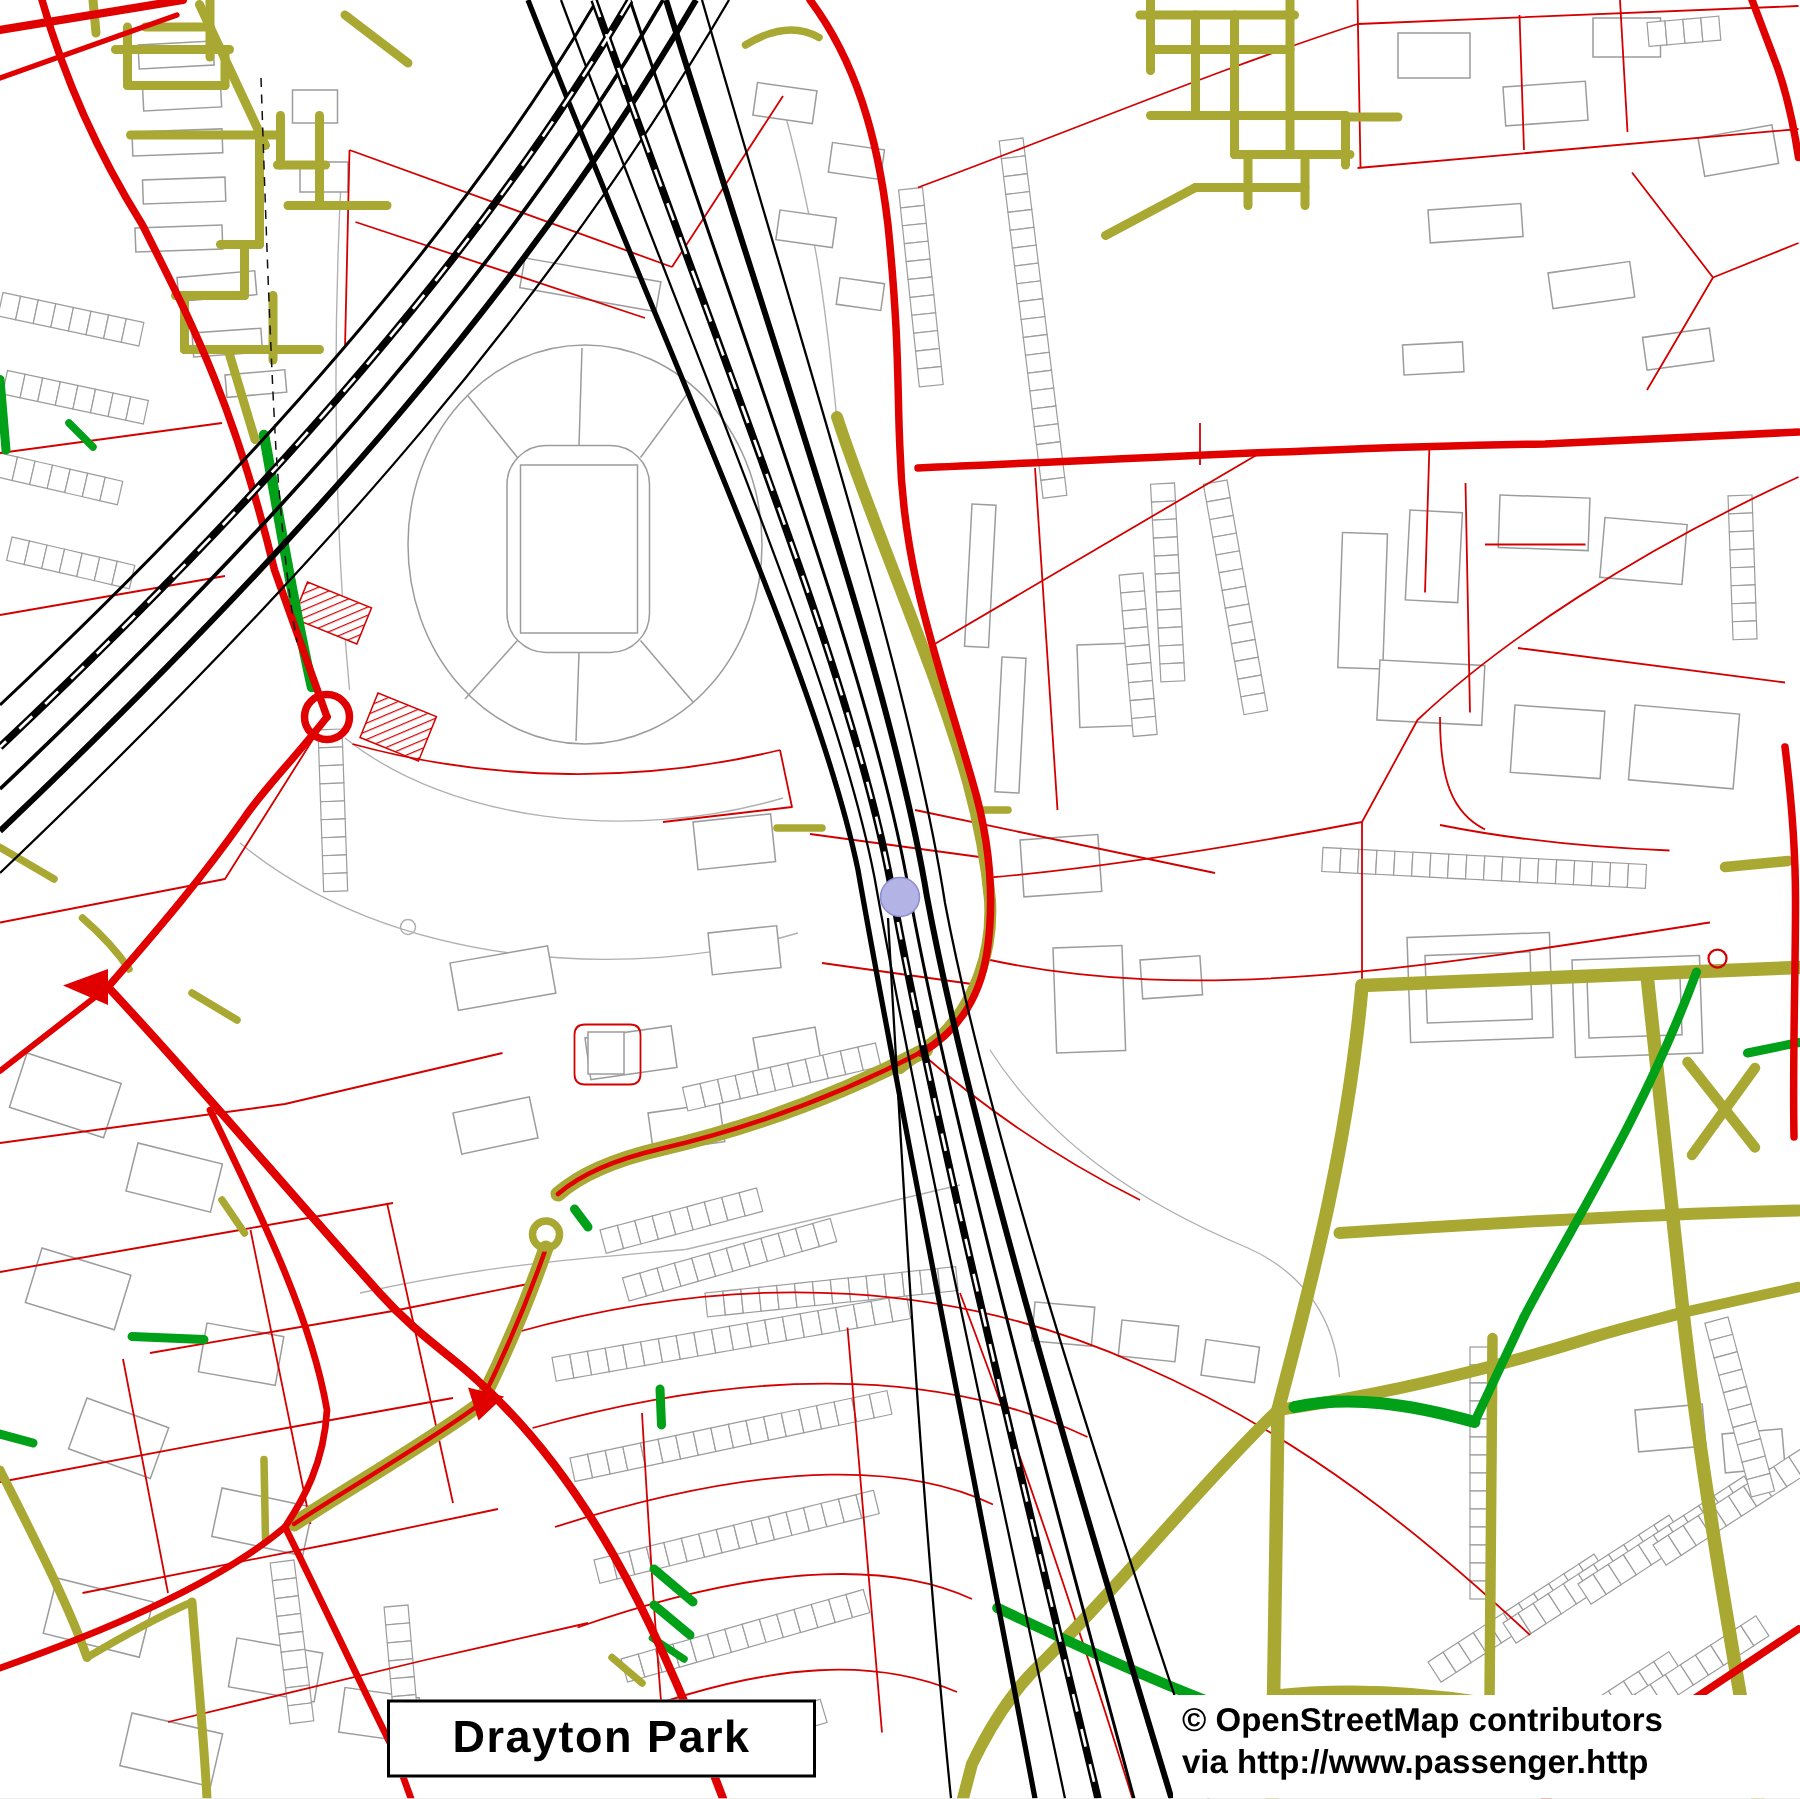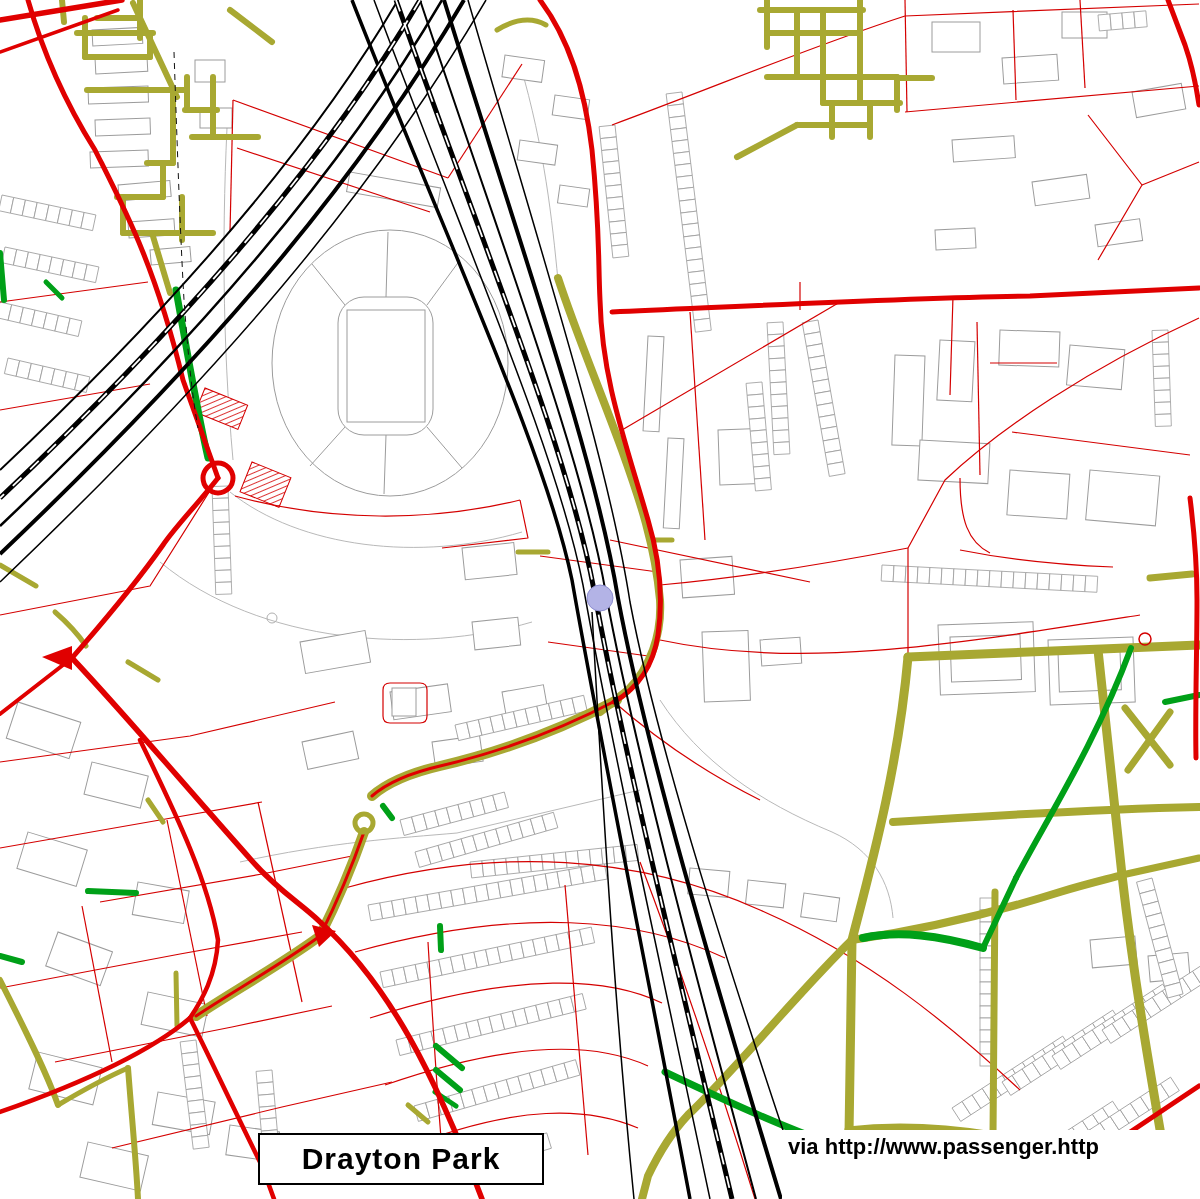--- a/index.html
+++ b/index.html
@@ -725,15 +725,16 @@
         <path d="M174,52 C177,140 180,230 184,300 C188,355 192,395 198,428" fill="none" stroke="#111111" stroke-width="1" stroke-linecap="butt" stroke-linejoin="round" stroke-dasharray="6 5"></path>
       </g>
       <circle cx="600" cy="598" r="13" fill="#b3b3e6" stroke="#8c8cd0" stroke-width="1"></circle>
     </svg>
 
   <div class="station-label">
     <span>Drayton Park</span>
   </div>
 
   <div class="attribution">
+    <div>© OpenStreetMap contributors</div>
     <div>via http://www.passenger.http</div>
   </div>
 </div>
 
 </body></html>

